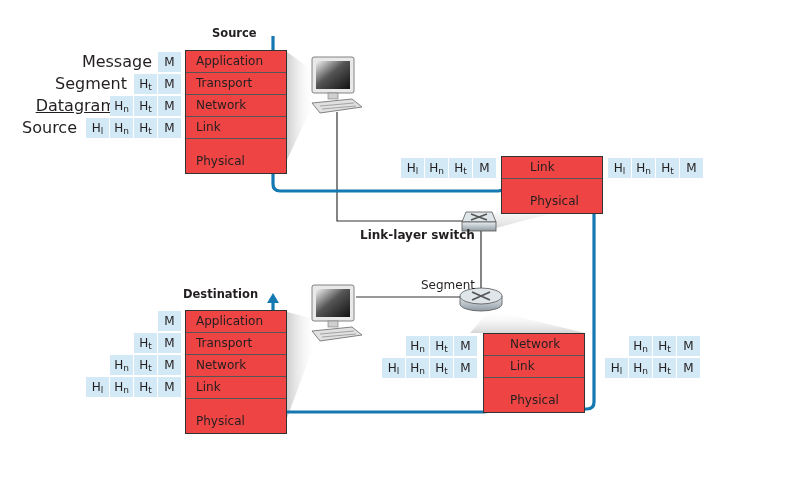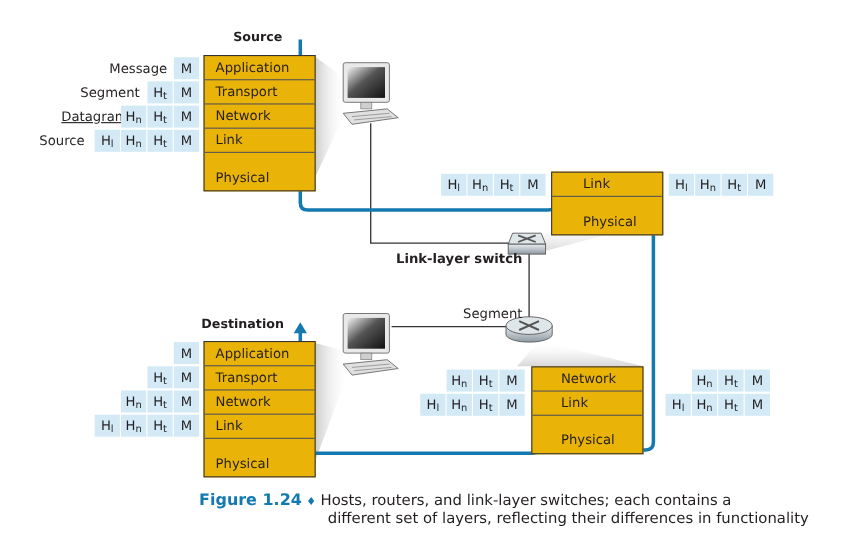--- a/index.html
+++ b/index.html
@@ -2,29 +2,29 @@
 <html><head>
 <meta charset="utf-8">
 <style>
   html, body { margin: 0; padding: 0; background: #ffffff; }
   body { width: 788px; height: 502px; position: relative; overflow: hidden;
          font-family: "DejaVu Sans", "Liberation Sans", sans-serif; color: #231f20; }
   #stage { position: absolute; left: 0; top: 0; width: 788px; height: 358px; }
   .abs { position: absolute; }
   .title { font-weight: bold; font-size: 11.5px; }
   .label { font-size: 12px; white-space: nowrap; }
-  .stack { position: absolute; border: 1px solid #333; background: #eab308; box-sizing: border-box; }
+  .stack { position: absolute; border: 1px solid #333; background: #ef4444; box-sizing: border-box; }
   .layer { height: 22px; line-height: 21px; border-bottom: 1px solid #555; font-size: 12px;
            padding-left: 10px; box-sizing: border-box; }
   .layer:last-child { border-bottom: none; margin-top: 12px; }
   .hdr-row { position: absolute; height: 20px; display: flex; gap: 1px; justify-content: flex-end; }
   .cell { width: 23px; height: 20px; background: #d3e9f5; font-size: 12px; line-height: 20px;
           text-align: center; box-sizing: border-box; }
   .cell sub { font-size: 9px; vertical-align: -2px; line-height: 0; }
-  .pdu-name { position: absolute; font-size: 12px; line-height: 20px; white-space: nowrap; text-align: right; }
+  .pdu-name { position: absolute; font-size: 16px; line-height: 20px; white-space: nowrap; text-align: right; }
   .caption { position: absolute; left: 181px; top: 447px; font-size: 13.5px; line-height: 16px; }
   .cap-fig { color: #1479b0; font-weight: bold; font-size: 14.5px; }
   .cap-sep { color: #1479b0; font-size: 10px; margin: 0 4px; }
   .cap-line2 { position: absolute; left: 117px; top: 16px; white-space: nowrap; }
   svg { position: absolute; left: 0; top: 0; }
 </style>
 </head>
 <body>
 
 <div id="stage">
@@ -194,17 +194,13 @@
       <div class="cell">H<sub>t</sub></div>
       <div class="cell">M</div>
     </div>
   <div class="hdr-row" style="right:607px; top:377px;">
       <div class="cell">H<sub>l</sub></div>
       <div class="cell">H<sub>n</sub></div>
       <div class="cell">H<sub>t</sub></div>
       <div class="cell">M</div>
     </div>
 
-  <div class="caption">
-    <span class="cap-fig">Figure 1.24</span><span class="cap-sep">♦</span><span>Hosts, routers, and link-layer switches; each contains a</span>
-    <div class="cap-line2">different set of layers, reflecting their differences in functionality</div>
-  </div>
 </div>
 
 </body></html>

